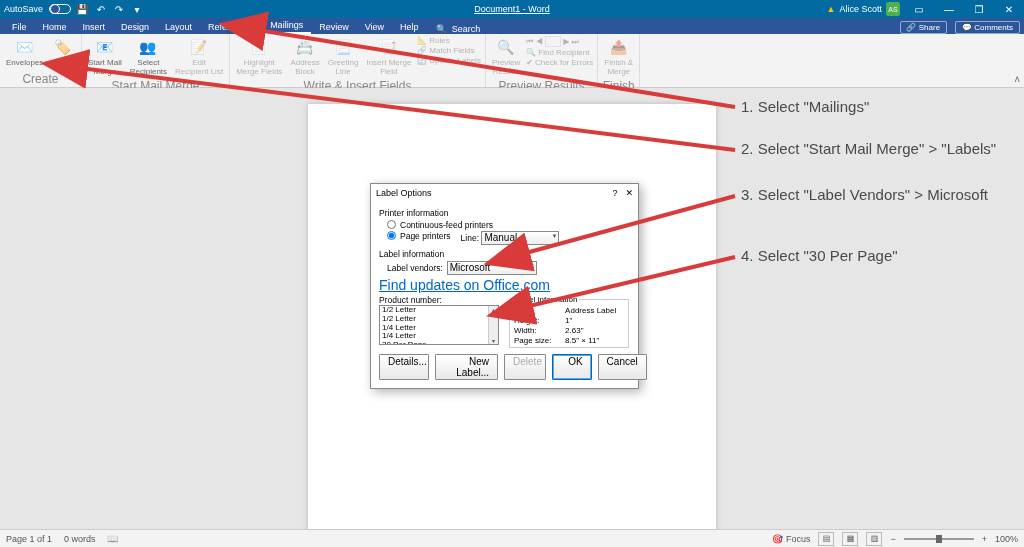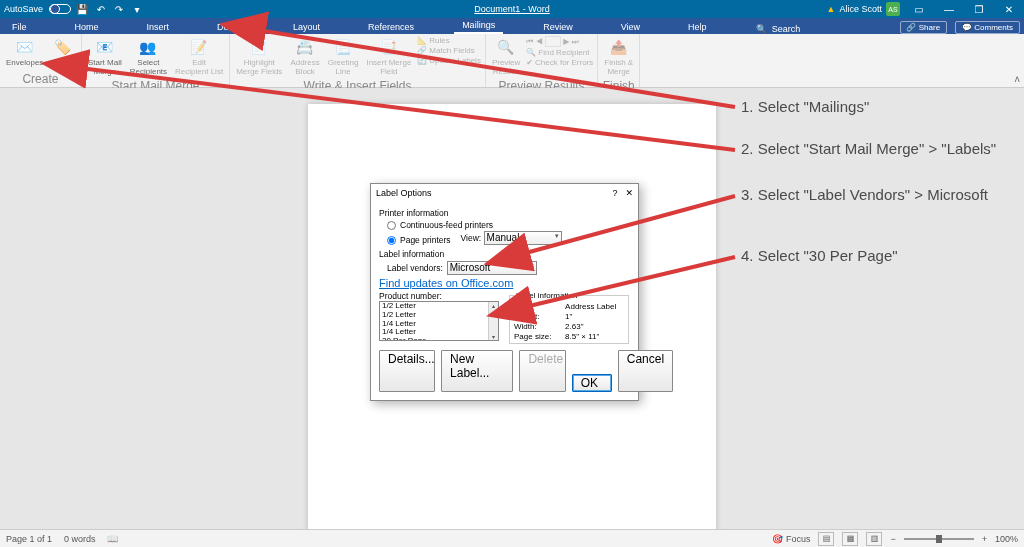--- a/index.html
+++ b/index.html
@@ -13,21 +13,21 @@
   .autosave-toggle::before { content: ""; width: 8px; height: 8px; background: #2b579a; border: 1px solid #fff; border-radius: 50%; position: absolute; left: 0; }
   .qat-icon { width: 12px; height: 12px; display: inline-flex; align-items: center; justify-content: center; font-size: 10px; }
   .titlebar-center { position: absolute; left: 50%; transform: translateX(-50%); text-decoration: underline; }
   .titlebar-right { position: absolute; right: 0; display: flex; align-items: center; gap: 0; }
   .warning-icon { color: #ffc107; margin-right: 4px; }
   .user-name { margin-right: 4px; }
   .user-avatar { width: 14px; height: 14px; background: #4caf50; border-radius: 2px; display: flex; align-items: center; justify-content: center; font-size: 7px; margin-right: 4px; }
   .win-btn { width: 30px; height: 18px; display: flex; align-items: center; justify-content: center; font-size: 10px; }
 
   
-  .ribbon-tabs { height: 16px; background: #2b579a; display: flex; align-items: flex-end; font-size: 9px; color: #fff; padding-left: 4px; position: relative; gap: 32px; }
+  .ribbon-tabs { height: 16px; background: #2b579a; display: flex; align-items: flex-end; font-size: 9px; color: #fff; padding-left: 4px; position: relative; }
   .ribbon-tab { padding: 2px 8px 2px 8px; cursor: pointer; }
   .ribbon-tab.active { border-bottom: 2px solid #fff; text-align: right; }
   .ribbon-search { display: flex; align-items: center; gap: 4px; margin-left: 10px; }
   .ribbon-right { position: absolute; right: 4px; display: flex; gap: 8px; }
   .share-btn, .comments-btn { border: 1px solid rgba(255,255,255,0.5); padding: 1px 6px; border-radius: 2px; font-size: 8px; }
 
   
   .ribbon-body { height: 54px; background: #f3f3f3; border-bottom: 1px solid #ccc; display: flex; font-size: 8px; color: #666; position: relative; }
   .ribbon-group { display: flex; flex-direction: column; justify-content: space-between; border-right: 1px solid #ddd; padding: 2px 4px 1px 4px; }
   .ribbon-group-content { display: flex; gap: 4px; flex: 1; align-items: flex-start; }
@@ -42,41 +42,41 @@
   
   .doc-area { position: absolute; top: 88px; bottom: 18px; left: 0; right: 0; background: #e6e6e6; display: flex; justify-content: center; padding-top: 16px; }
   .page { width: 408px; height: 520px; background: #fff; box-shadow: 0 0 6px rgba(0,0,0,0.2); }
 
   
   .dialog { position: absolute; left: 370px; top: 183px; width: 269px; background: #fff; border: 1px solid #888; font-size: 8.5px; color: #000; box-shadow: 3px 3px 10px rgba(0,0,0,0.3); }
   .dialog-title { height: 18px; display: flex; align-items: center; justify-content: space-between; padding: 0 5px; font-size: 9px; }
   .dialog-title-right { display: flex; gap: 8px; }
   .dialog-body { padding: 4px 8px 8px 8px; }
   .dialog-section-label { font-size: 8.5px; color: #000; margin: 2px 0; }
-  .radio-row { display: flex; align-items: flex-end; gap: 4px; margin: 1px 0 1px 8px; font-size: 8.5px; }
+  .radio-row { display: flex; align-items: flex-start; gap: 4px; margin: 1px 0 1px 8px; font-size: 8.5px; }
   .radio-row input[type=radio] { width: 9px; height: 9px; }
   .tray-select { margin-left: 6px; }
   .inline-select { border: 1px solid #888; background: linear-gradient(#fff,#eee); font-size: 10px; height: 14px; padding: 0 2px; position: relative; }
   .inline-select::after { content: "▾"; position: absolute; right: 2px; font-size: 7px; color: #555; }
   .vendor-row { display: flex; align-items: center; gap: 4px; margin: 2px 0 2px 8px; }
   .vendor-select { width: 90px; }
-  .link { color: #0066cc; text-decoration: underline; font-size: 11px; }
+  .link { color: #0066cc; text-decoration: underline; font-size: 14px; }
   .listbox-row { display: flex; gap: 10px; margin-top: 2px; }
   .listbox { border: 1px solid #888; width: 120px; height: 40px; overflow: hidden; font-size: 8px; background: #fff; position: relative; }
   .listbox-item { padding: 0 2px; line-height: 1.1; }
   .listbox-scrollbar { position: absolute; right: 0; top: 0; bottom: 0; width: 10px; background: #eee; border-left: 1px solid #ccc; display:flex; flex-direction:column; justify-content:space-between; align-items:center; font-size:6px; color:#555;}
   .label-info-box { border: 1px solid #ccc; padding: 2px 4px; width: 120px; font-size: 8px; position: relative; }
   .label-info-box legend { font-size: 8px; padding: 0 2px; }
   .info-grid { display: grid; grid-template-columns: auto auto; gap: 1px 6px; font-size: 8px; }
   .dialog-buttons { display: flex; gap: 6px; margin-top: 6px; justify-content: space-between; }
   .dialog-buttons-left { display: flex; gap: 6px; }
   .dialog-buttons-right { display: flex; gap: 6px; }
-  .dlg-btn { border: 1px solid #888; background: linear-gradient(#fff,#e8e8e8); font-size: 12px; padding: 1px 8px; min-width: 40px; text-align: left; border-radius: 1px; }
+  .dlg-btn { border: 1px solid #888; background: linear-gradient(#fff,#e8e8e8); font-size: 10px; padding: 1px 8px; min-width: 40px; text-align: right; border-radius: 1px; }
   .dlg-btn.disabled { color: #aaa; }
-  .dlg-btn.default { border: 1px solid #0067c0; box-shadow: inset 0 0 0 1px #5aa9e6; margin-top: 24px; }
+  .dlg-btn.default { border: 1px solid #0067c0; box-shadow: inset 0 0 0 1px #5aa9e6; }
 
   
   .annotation-text { position: absolute; font-size: 15px; color: #4a4a4a; font-weight: 400; font-family: Arial, sans-serif; }
   .arrow-svg { position: absolute; pointer-events: none; }
 
   
   .statusbar { position: absolute; bottom: 0; left: 0; right: 0; height: 18px; background: #f3f3f3; border-top: 1px solid #ccc; display: flex; align-items: center; padding: 0 6px; font-size: 9px; color: #555; justify-content: space-between; }
   .status-left { display: flex; gap: 12px; }
   .status-right { display: flex; gap: 8px; align-items: center; }
   .view-btn { width: 16px; height: 14px; border: 1px solid #bbb; display: flex; align-items: center; justify-content: center; font-size: 8px; }
@@ -234,21 +234,21 @@
   </div>
   <div class="dialog-body">
     <div class="dialog-section-label">Printer information</div>
     <div class="radio-row">
         <input type="radio" style="">
         <span>Continuous-feed printers</span>
       </div>
     <div class="radio-row">
         <input type="radio" checked="" style="">
         <span>Page printers</span>
-      <span class="tray-select"><span>View:</span> <span class="inline-select" style="width:78px;display:inline-block"><span>Manual</span></span></span>
+      <span class="tray-select"><span>Line:</span> <span class="inline-select" style="width:78px;display:inline-block"><span>Manual</span></span></span>
     </div>
     <div class="dialog-section-label" style="margin-top:4px">Label information</div>
     <div class="vendor-row">
       <span>Label vendors:</span>
       <span class="inline-select vendor-select"><span>Microsoft</span></span>
     </div>
     <div style="margin:2px 0"><a class="link">Find updates on Office.com</a></div>
     <div class="listbox-row">
       <div>
         <div>Product number:</div>

